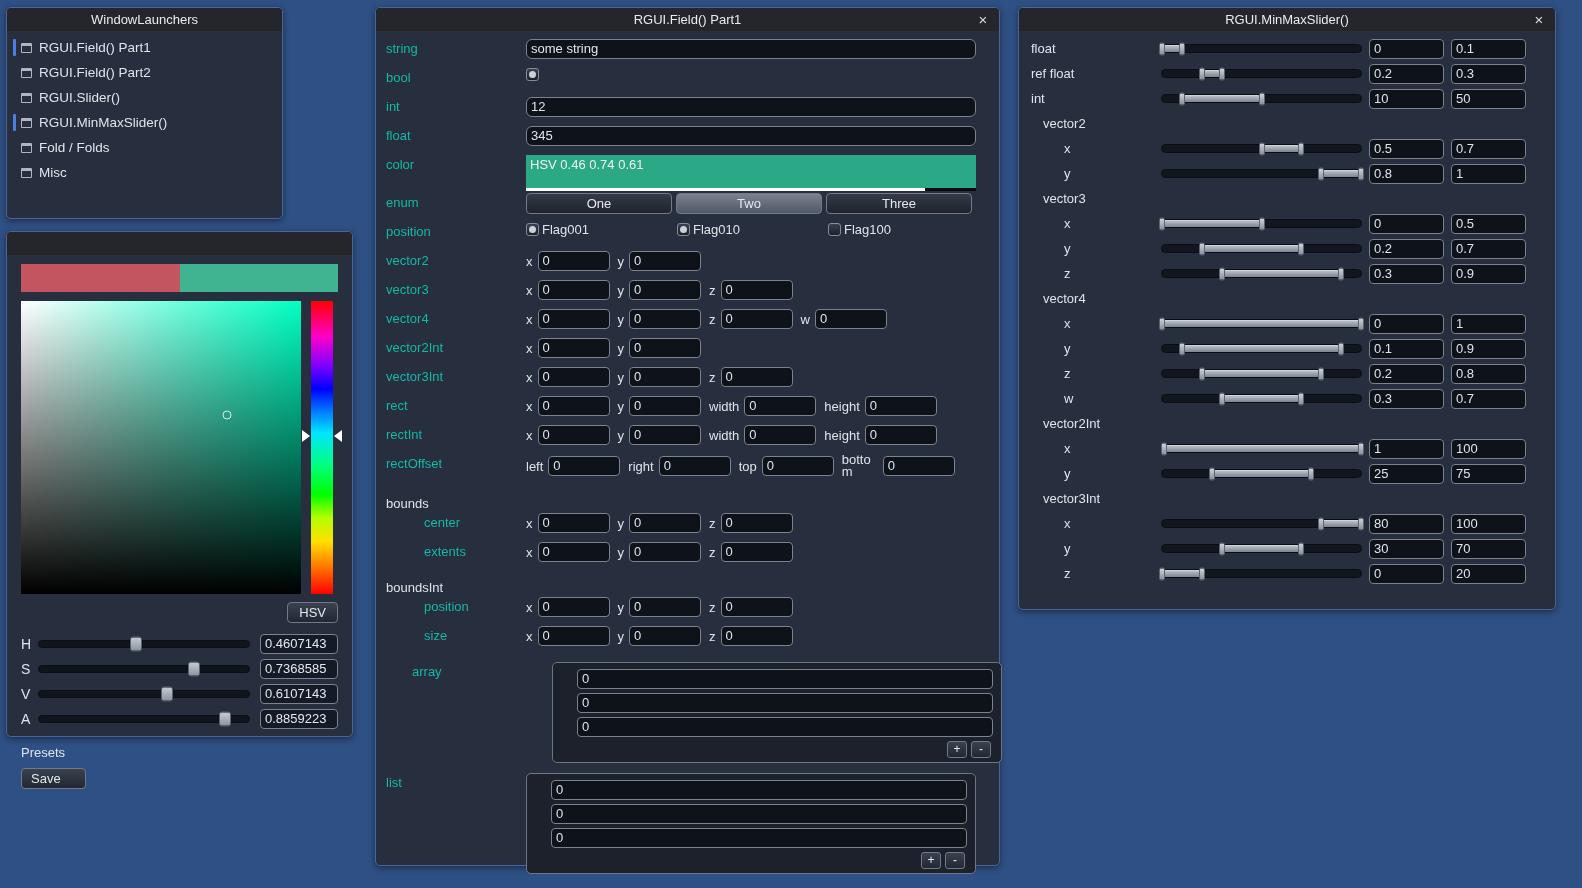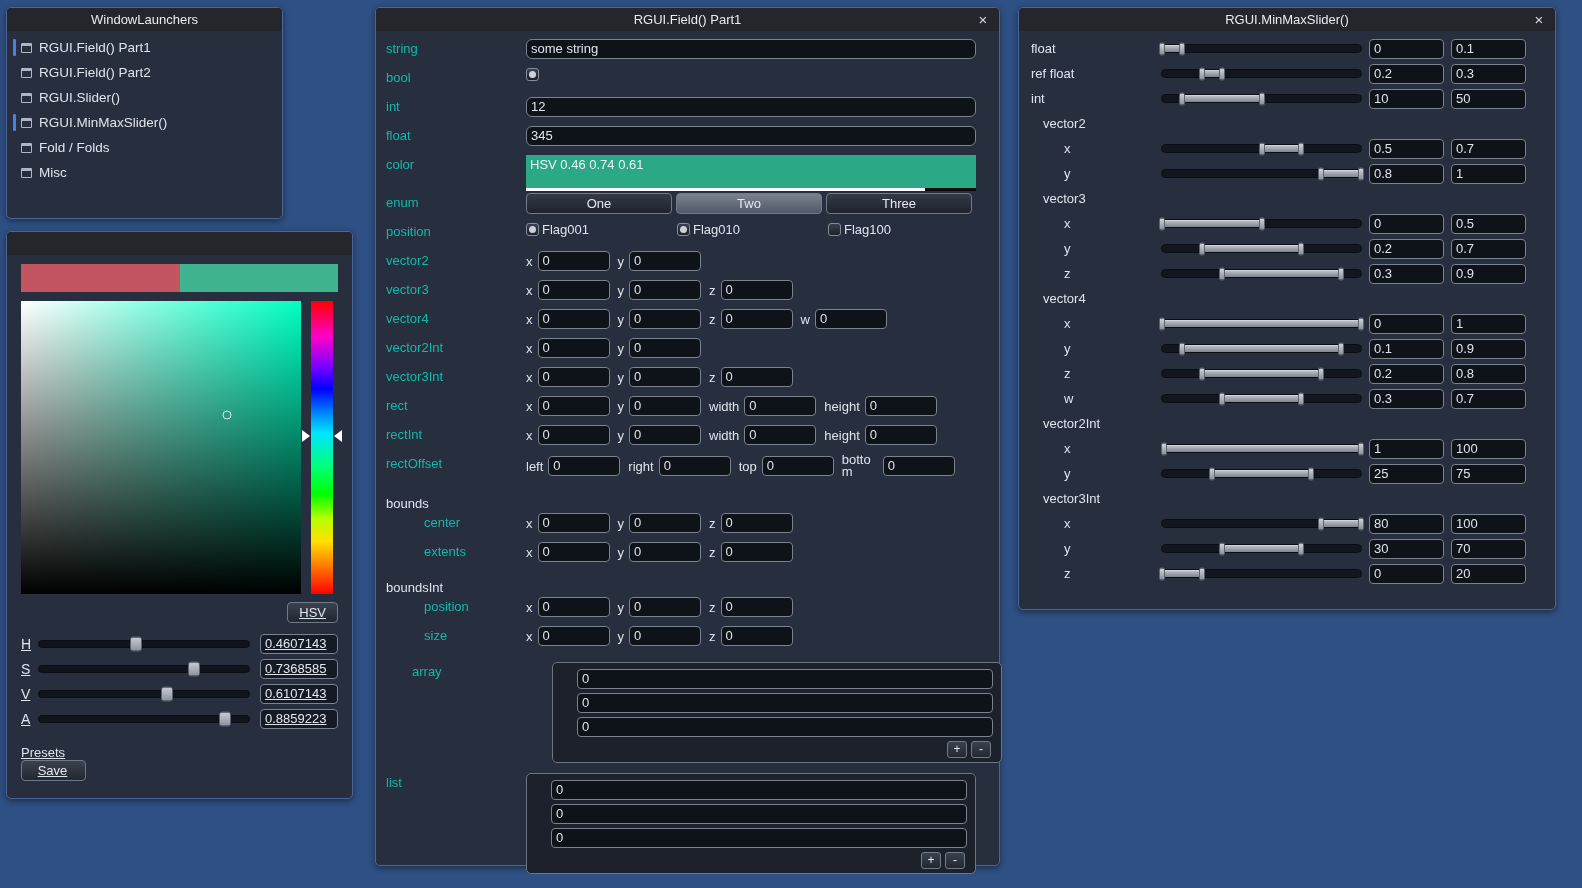--- a/index.html
+++ b/index.html
@@ -50,21 +50,21 @@
   }
   .launch-item .accent.off { background:transparent; }
   .launch-item .winicon {
     width:11px; height:10px; border:1px solid #aeb6c2;
     border-top:3px solid #aeb6c2; border-radius:1px;
     margin-right:7px; flex:none;
   }
   .launch-item .lbl { font-size:13.5px; color:#dfe4ec; white-space:nowrap; }
 
   
-  #colorpicker { left:6px; top:231px; width:347px; height:568px;text-decoration:underline; }
+  #colorpicker { left:6px; top:231px; width:347px; height:506px; }
   .cp-body { padding:0 14px; }
   .swatches {
     height:28px; margin:9px 0 9px 0; display:flex;
     background-image:
       linear-gradient(45deg,#5b626e 25%,transparent 25%,transparent 75%,#5b626e 75%),
       linear-gradient(45deg,#5b626e 25%,transparent 25%,transparent 75%,#5b626e 75%);
     background-size:10px 10px;
     background-position:0 0,5px 5px;
     background-color:#838b97;
   }
@@ -113,21 +113,21 @@
     width:12px; height:15px; border-radius:3px;
     background:linear-gradient(to bottom,#c6cbd3,#8d949f);
     border:1px solid #5c636e;
   }
   .numbox {
     width:78px; height:20px; background:#151b26;
     border:1px solid #7b838f; border-radius:4px;
     color:#e3e7ee; font-size:13px; padding:1px 4px; line-height:16px;
   }
   .presets-lbl { margin-top:14px; font-size:13px; color:#dfe4ec; }
-  .save-btn { width:65px; text-align:center;padding-left:9px; }
+  .save-btn { margin-top:8px; width:65px; text-align:left;padding-left:9px; }
 
   
   #fieldwin { left:375px; top:7px; width:625px; height:859px; }
   .fw-body { padding:6px 10px 6px 10px; }
   .frow { display:flex; align-items:flex-start; min-height:29px; }
   .frow .flabel {
     width:140px; flex:none; font-size:13px; color:#14b8a6;
     padding-top:4px;
   }
   .frow .flabel.indent { padding-left:38px; }

